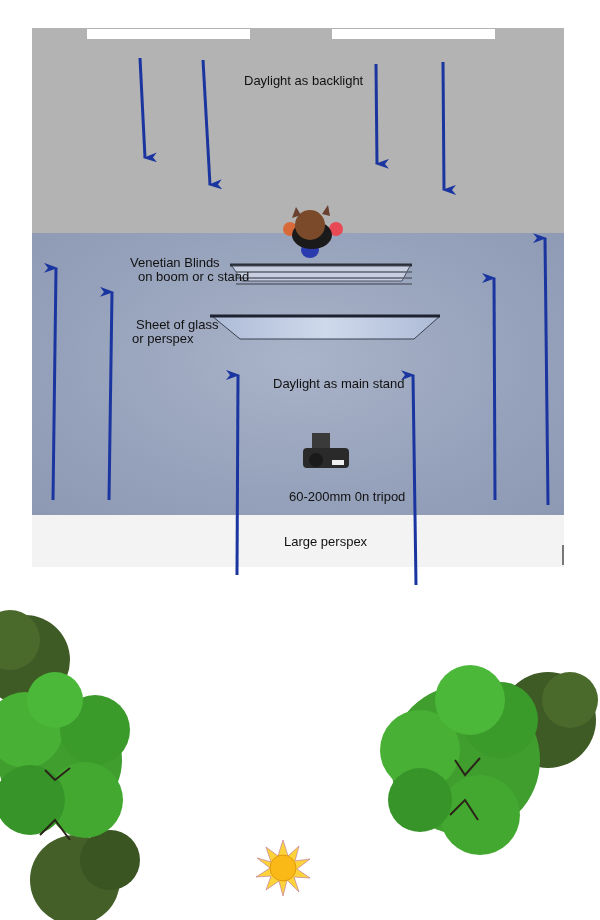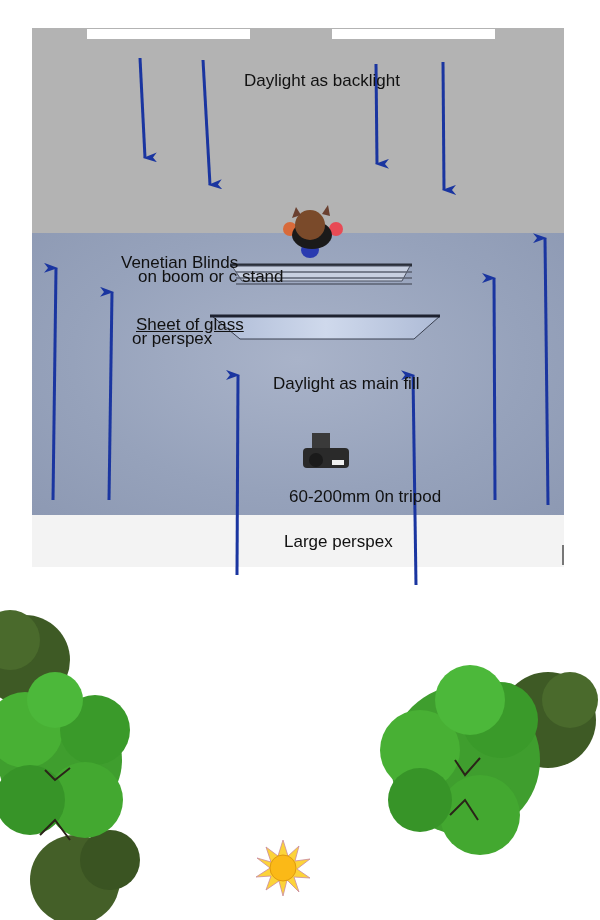--- a/index.html
+++ b/index.html
@@ -5,21 +5,21 @@
   html, body { margin:0; padding:0; }
   body { width:600px; height:920px; background:#ffffff; position:relative; overflow:hidden;
          font-family:"Liberation Sans", "DejaVu Sans", sans-serif; }
   .abs { position:absolute; }
   .room-back { left:32px; top:28px; width:532px; height:205px; background:#b3b3b3; }
   .room-front { left:32px; top:233px; width:532px; height:282px;
     background: radial-gradient(ellipse at 50% 45%, #a9b3c9 0%, #96a2bb 60%, #8d99b3 100%); }
   .window-strip { left:32px; top:515px; width:532px; height:52px; background:#f3f3f3; }
   .window-edge { left:562px; top:545px; width:2px; height:20px; background:#777; }
   .skylight { top:29px; height:10px; background:#ffffff; }
-  .label { font-size:17px; color:#111; line-height:14px; white-space:nowrap;text-align:right; }
+  .label { font-size:13px; color:#111; line-height:14px; white-space:nowrap;text-align:right; }
   svg.overlay { position:absolute; left:0; top:0; }
 </style>
 </head>
 <body>
 
 <div class="abs room-back"></div>
 <div class="abs skylight" style="left:87px;width:163px;"></div>
 <div class="abs skylight" style="left:332px;width:163px;"></div>
 <div class="abs room-front"></div>
 <div class="abs window-strip"></div>
@@ -109,19 +109,19 @@
     <circle cx="420" cy="750" r="40" fill="#48b034"></circle>
     <circle cx="500" cy="720" r="38" fill="#3a9a2a"></circle>
     <circle cx="470" cy="700" r="35" fill="#4cb83a"></circle>
     <circle cx="480" cy="815" r="40" fill="#43a830"></circle>
     <circle cx="420" cy="800" r="32" fill="#379428"></circle>
     <path d="M455,760 L465,775 L480,758 M450,815 L465,800 L478,820" stroke="#2a2418" stroke-width="2" fill="none"></path>
   </g>
 </svg>
 
 <div class="abs label" style="left:244px;top:74px;">Daylight as backlight</div>
-<div class="abs label" style="left:121px;top:256px;">Venetian Blinds</div>
+<div class="abs label" style="left:130px;top:256px;">Venetian Blinds</div>
 <div class="abs label" style="left:138px;top:270px;">on boom or c stand</div>
-<div class="abs label" style="left:136px;top:318px;text-decoration:underline;">Sheet of glass</div>
+<div class="abs label" style="left:136px;top:318px;">Sheet of glass</div>
 <div class="abs label" style="left:132px;top:332px;">or perspex</div>
-<div class="abs label" style="left:273px;top:377px;">Daylight as main fill</div>
+<div class="abs label" style="left:273px;top:377px;">Daylight as main stand</div>
 <div class="abs label" style="left:289px;top:490px;">60-200mm 0n tripod</div>
 <div class="abs label" style="left:284px;top:535px;">Large perspex</div>
 
 </body></html>

